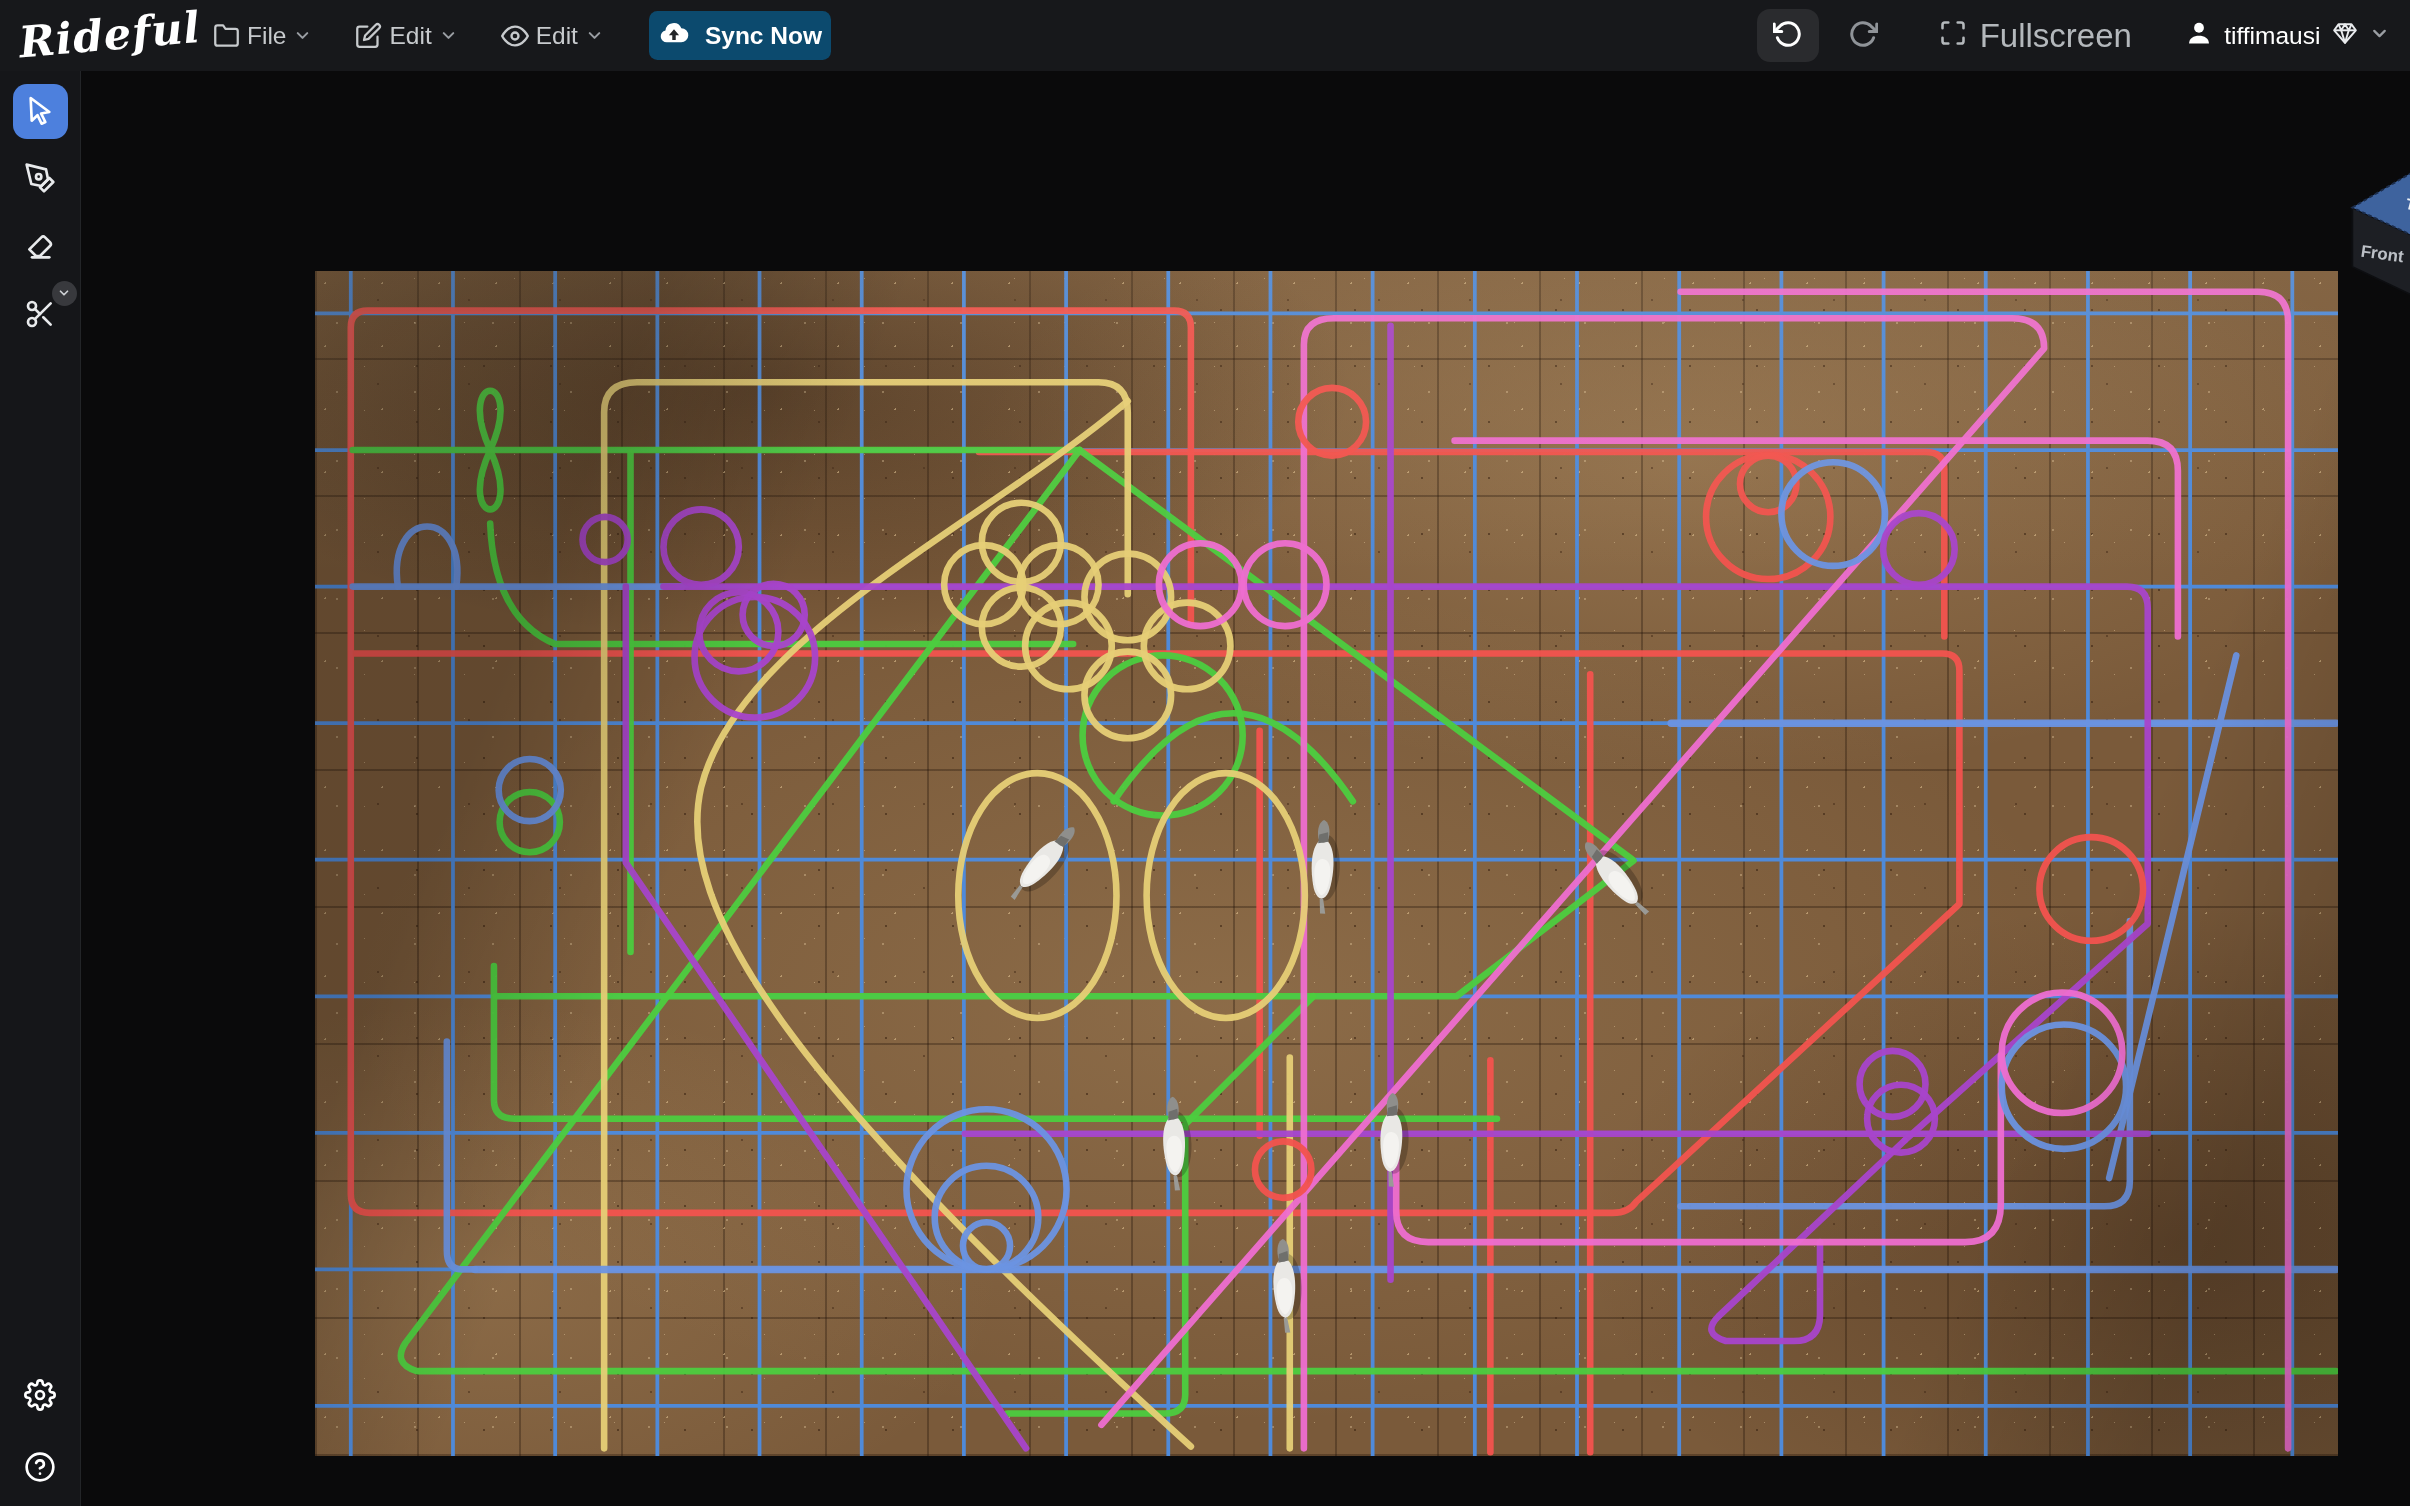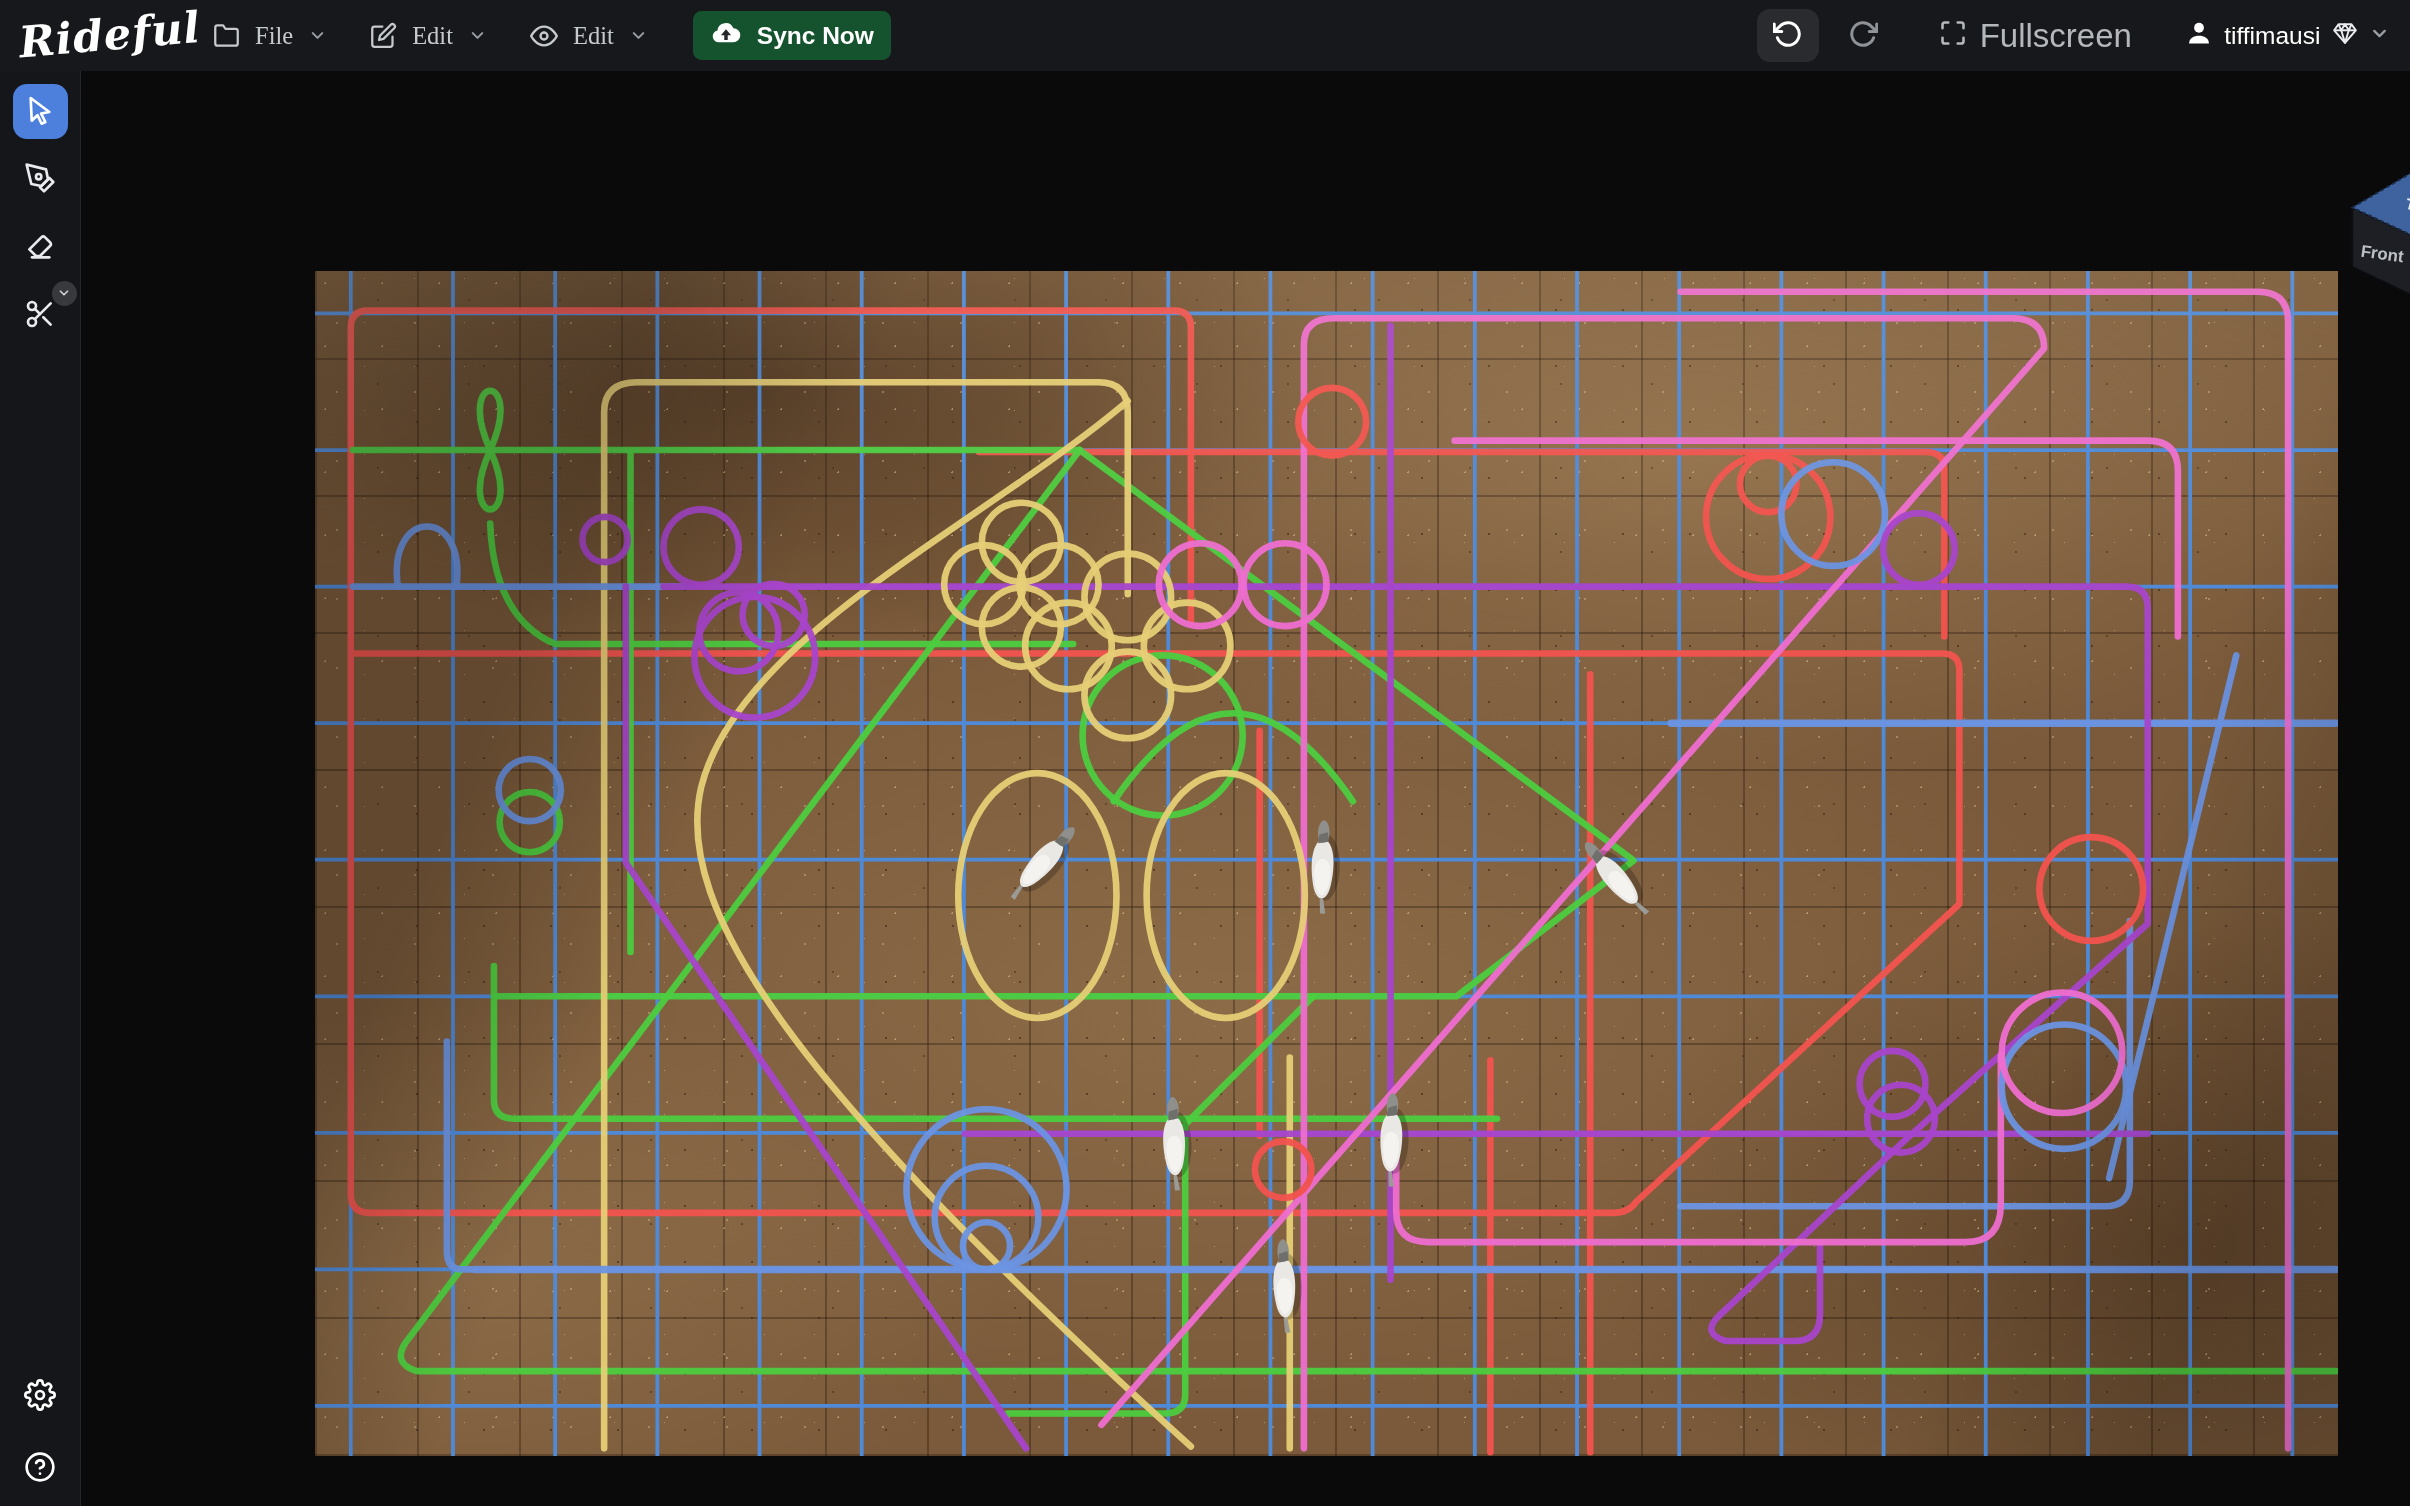--- a/index.html
+++ b/index.html
@@ -3,24 +3,24 @@
 <meta charset="utf-8">
 <style>
   html,body{margin:0;padding:0;background:#070708;width:2411px;height:1507px;overflow:hidden;
     font-family:"Liberation Sans",sans-serif;-webkit-font-smoothing:antialiased;}
   .app{position:relative;width:2411px;height:1507px;background:#0a0a0b;}
 
   
   .topbar{position:absolute;left:0;top:0;width:2411px;height:71px;background:#17181b;display:flex;align-items:center;z-index:30;}
   .logo{font-family:"DejaVu Serif",serif;font-style:italic;font-weight:700;font-size:43px;color:#fff;
     margin-left:19px;width:151px;transform:rotate(-5deg);letter-spacing:0.9px;}
-  .menu{display:flex;align-items:center;gap:15px;color:#c7cacd;font-size:24.5px;margin-left:43px;cursor:default;font-family:Liberation Serif, serif;}
+  .menu{display:flex;align-items:center;gap:7px;color:#c7cacd;font-size:24.5px;margin-left:43px;cursor:default;}
   .menu svg{display:block;}
-  .sync-btn{display:flex;align-items:center;gap:15px;background:#14532d;border-radius:8.5px;height:49px;
-    padding:0 17px;margin-left:45px;color:#fff;font-size:24.5px;font-weight:600;}
+  .sync-btn{display:flex;align-items:center;gap:15px;background:#0c4a6e;border-radius:8.5px;height:49px;
+    padding:0 9px;margin-left:45px;color:#fff;font-size:24.5px;font-weight:600;}
   .tb-right{margin-left:auto;display:flex;align-items:center;margin-right:21px;gap:0;}
   .undo-btn{width:62px;height:53px;background:#2a2b2e;border-radius:13px;display:flex;align-items:center;justify-content:center;}
   .redo-btn{width:62px;height:53px;display:flex;align-items:center;justify-content:center;margin-left:13px;}
   .fs-btn{display:flex;align-items:center;gap:13px;color:#b4b8bc;font-size:33px;margin-left:45px;}
   .user-btn{display:flex;align-items:center;gap:11.3px;margin-left:53px;color:#fff;font-size:24.5px;font-weight:400;}
 
   
   .sidebar{position:absolute;left:0;top:71px;width:80px;height:1436px;background:#151619;z-index:25;
     display:flex;flex-direction:column;align-items:center;border-right:0.9px solid #232528;}
   .tool{width:55px;height:55px;display:flex;align-items:center;justify-content:center;border-radius:14px;position:relative;margin-top:13px;}

